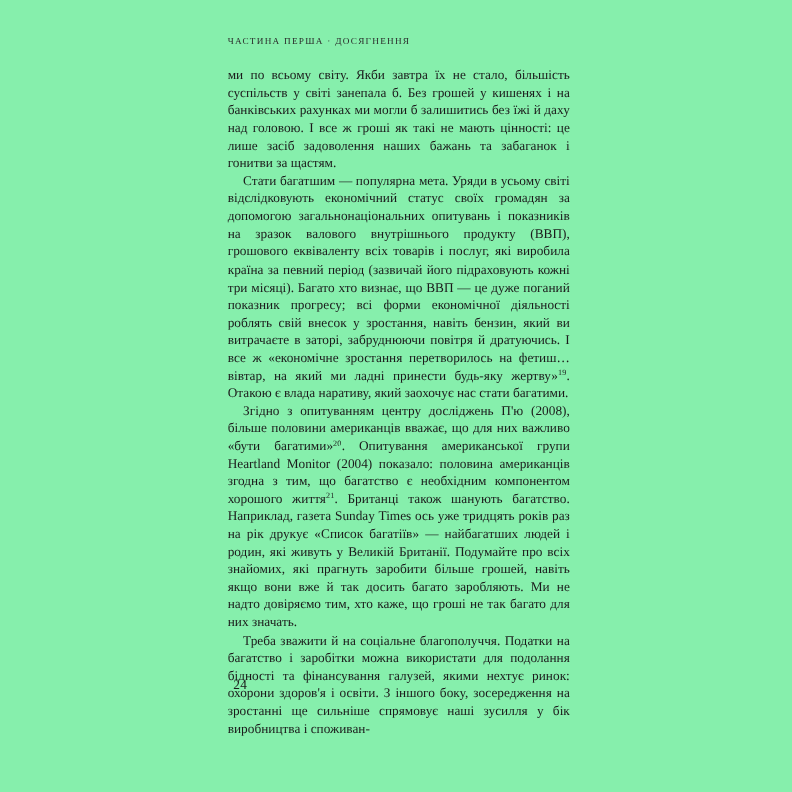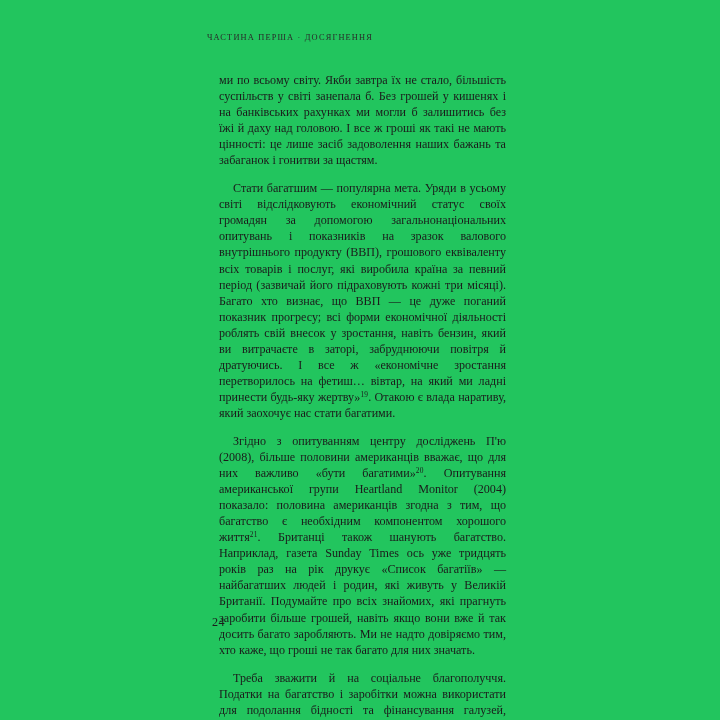--- a/index.html
+++ b/index.html
@@ -15,21 +15,21 @@
     font-family: "Liberation Serif", "DejaVu Serif", serif;
     color: #1b1b1b;
     position: relative;
   }
   .page {
     position: absolute;
     left: 0;
     top: 0;
     width: 720px;
     height: 720px;
-    background: #22c55e;
+    background: #86efac;
   }
   .running-head {
     position: absolute;
     left: 207px;
     top: 33px;
     width: 312px;
     font-family: "Liberation Serif", "DejaVu Serif", serif;
     font-size: 8.4px;
     letter-spacing: 1.15px;
     color: #2a2a2a;
@@ -39,21 +39,21 @@
   .running-head .sep {
     letter-spacing: 1.15px;
   }
   .textblock {
     position: absolute;
     left: 207px;
     top: 60px;
     width: 311px;
   }
   p.body {
-    margin: 12px;
+    margin: 0;
     text-align: justify;
     text-justify: inter-word;
     font-size: 12.1px;
     line-height: 16.05px;
     text-indent: 14px;
     hyphens: manual;
     -webkit-hyphens: manual;
     color: #1b1b1b;
   }
   p.body.first {

